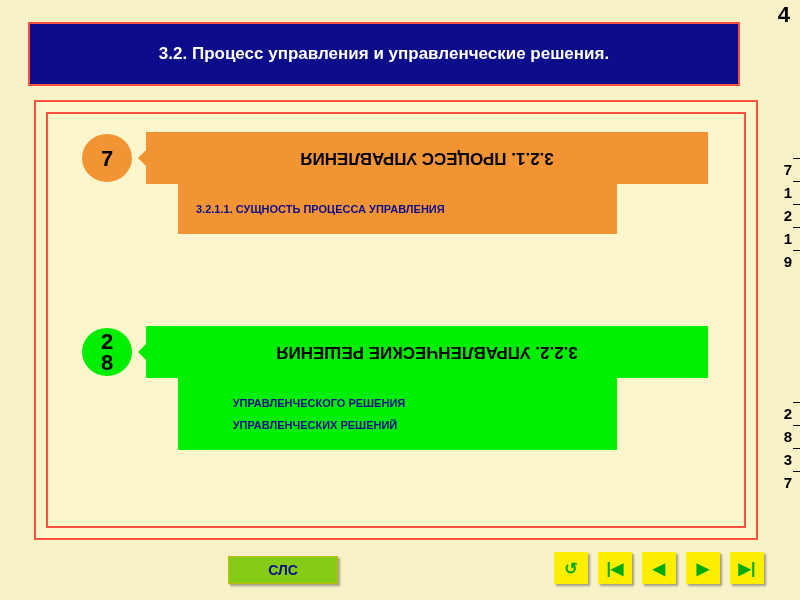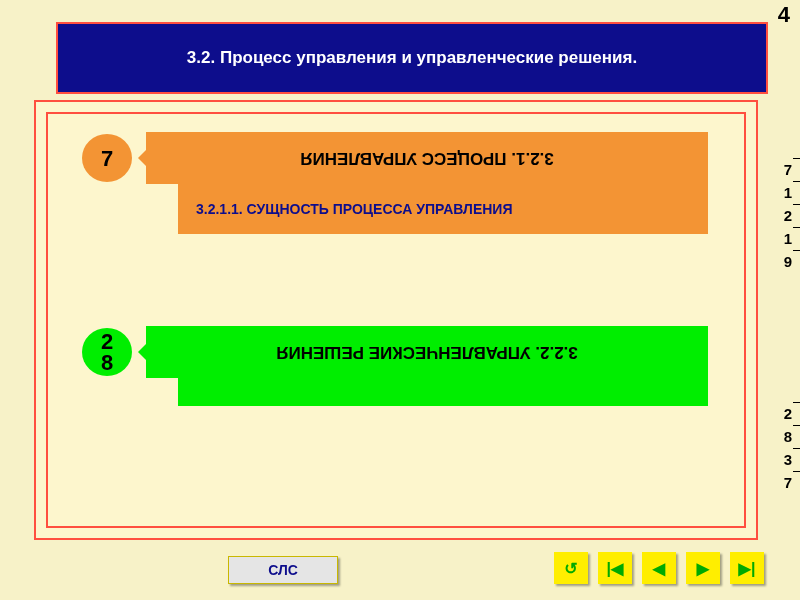--- a/index.html
+++ b/index.html
@@ -21,24 +21,24 @@
     top: 2px;
     right: 10px;
     font-size: 22px;
     font-weight: bold;
     color: #000;
   }
 
   
   .title-bar {
     position: absolute;
-    left: 56px;
+    left: 28px;
     top: 22px;
     width: 712px;
-    height: 72px;
+    height: 64px;
     background: #0d0d8c;
     border: 2px solid #ff4f3f;
     box-sizing: border-box;
     display: flex;
     flex-direction: column;
     align-items: center;
     justify-content: center;
     color: #ffffff;
     font-weight: bold;
     font-size: 17px;
@@ -126,23 +126,23 @@
     flex-direction: column;
   }
   .badge-orange { background: #f39434; }
   .badge-green { background: #00ee00; }
 
   .body-box {
     margin-left: 110px;
     margin-top: 0;
     padding: 14px 16px 14px 18px;
     box-sizing: border-box;
-    width: 530px;
-    font-weight: bold;
-    font-size: 14px;
+    width: 439px;
+    font-weight: bold;
+    font-size: 11px;
     line-height: 22px;
     color: #0d0d8c;
   }
   .body-orange { background: #f39434; }
   .body-green { background: #00ee00; }
   .body-box div { white-space: pre; }
 
   
   .side-numbers {
     position: absolute;
@@ -168,21 +168,21 @@
     border-top: 1px solid #000;
   }
 
   
   .slc-button {
     position: absolute;
     left: 228px;
     top: 556px;
     width: 110px;
     height: 28px;
-    background: #e5e5e5;
+    background: #84cc16;
     border: 1px solid #c9b800;
     box-shadow: 2px 2px 2px rgba(0,0,0,0.35);
     display: flex;
     align-items: center;
     justify-content: center;
     font-weight: bold;
     font-size: 14px;
     color: #0d0d8c;
     box-sizing: border-box;
   }
@@ -235,20 +235,22 @@
     <div class="section sec2">
       <div class="banner-wrap">
         <div class="badge badge-green">
           <span>2</span>
           <span>8</span>
         </div>
         <div class="notch notch-green"></div>
         <div class="banner banner-green">3.2.2. УПРАВЛЕНЧЕСКИЕ РЕШЕНИЯ</div>
       </div>
       <div class="body-box body-green">
+        <div>            УПРАВЛЕНЧЕСКОГО РЕШЕНИЯ</div>
+        <div>            УПРАВЛЕНЧЕСКИХ РЕШЕНИЙ</div>
       </div>
     </div>
 
   </div>
 </div>
 
 <div class="side-numbers side-1">
   <div class="tick">7</div>
   <div class="tick">1</div>
   <div class="tick">2</div>

